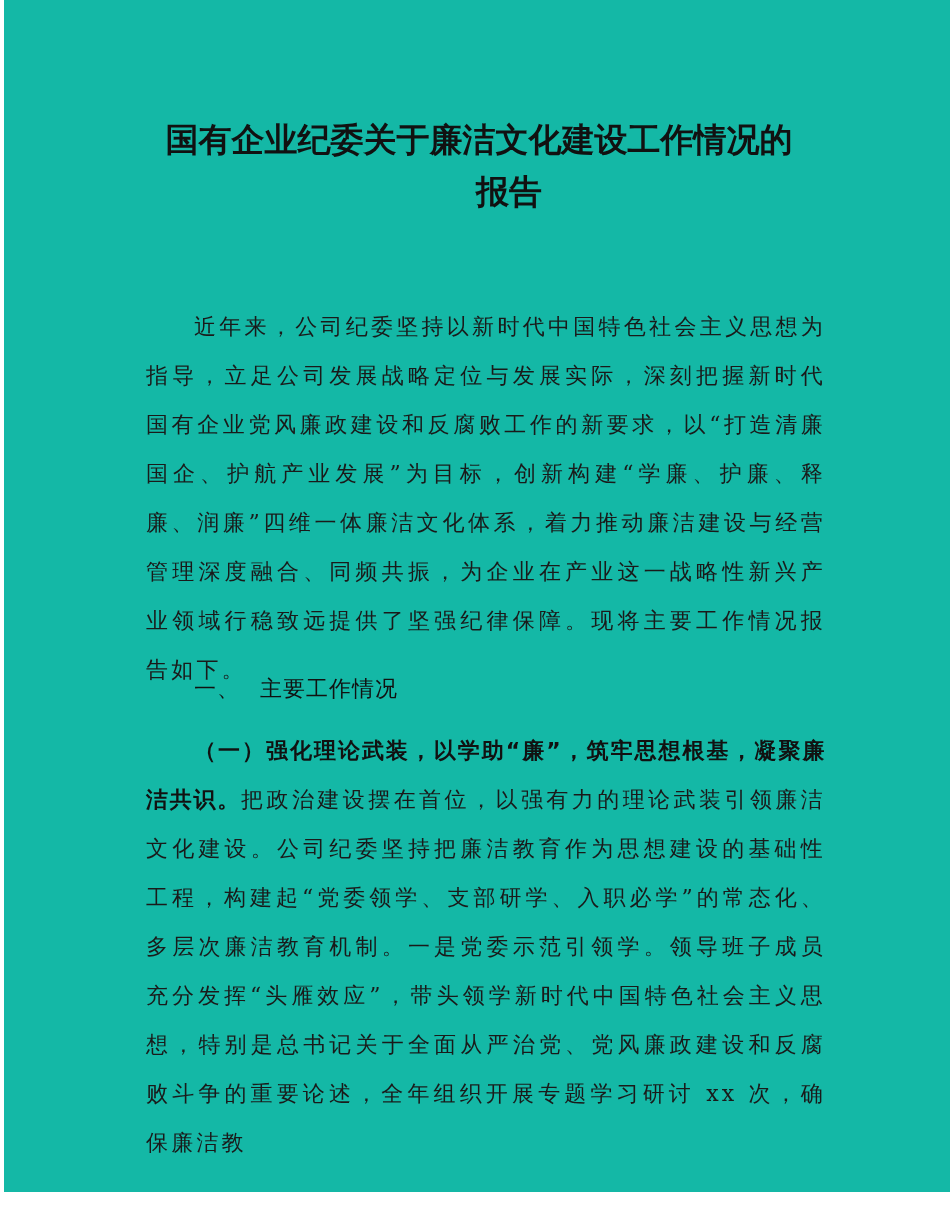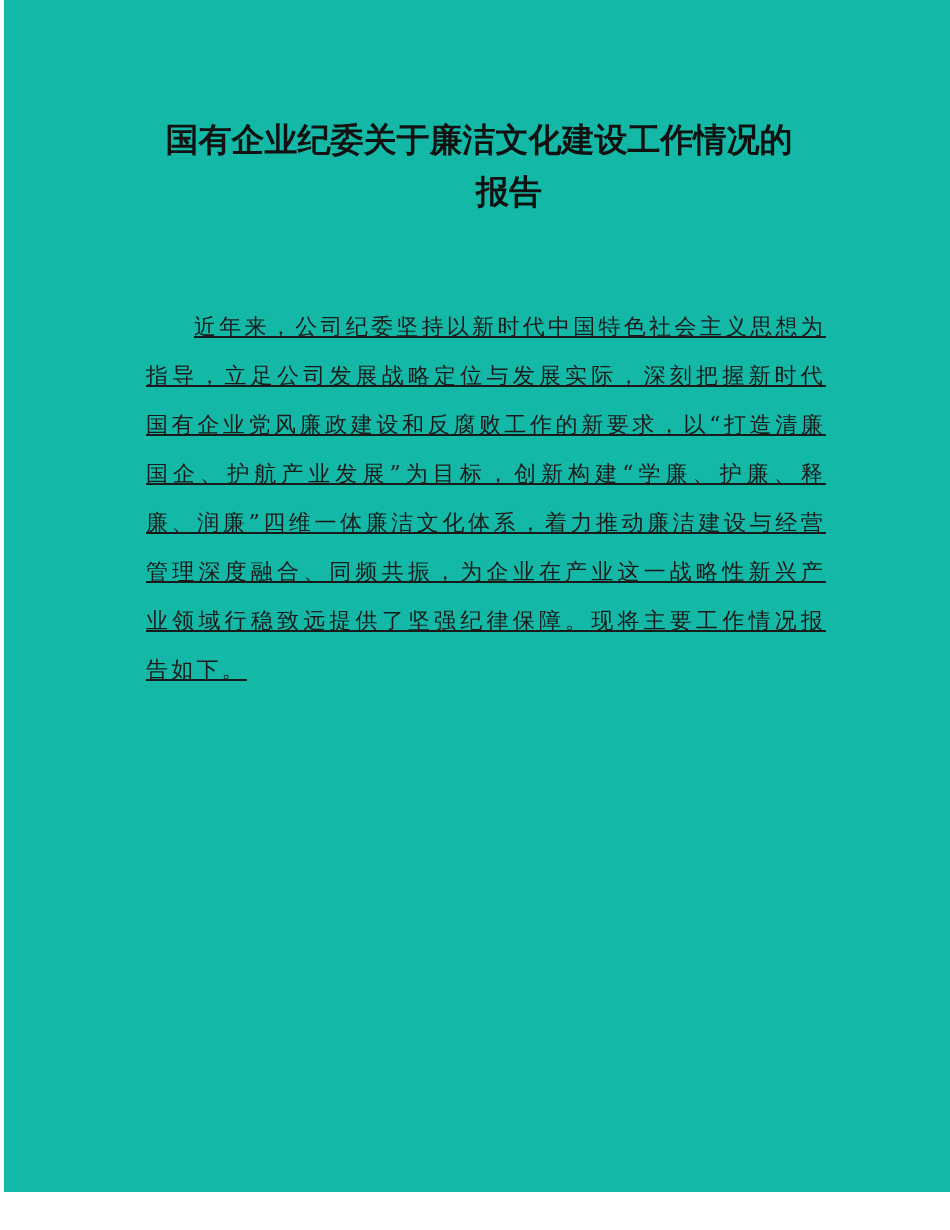--- a/index.html
+++ b/index.html
@@ -15,33 +15,37 @@
     }
     .title.l1 { top: 118px; }
     .title.l2 { top: 170px; padding-left: 30px; }
     .body {
       position: absolute; left: 142px; width: 680px;
       font-family: "DejaVu Serif", serif; font-size: 22px;
       line-height: 49px; color: #1a1a1a; letter-spacing: 3.2px;
       text-align: justify; text-align-last: left;
     }
     .p1 { top: 302px; }
-    .indent { text-indent: 48px; text-decoration: underline; }
+    .indent { text-indent: 48px; }
     .heading1 {
       position: absolute; left: 190px; top: 664px;
       font-family: "DejaVu Sans", sans-serif; font-size: 22px; color: #111;
       line-height: 49px; letter-spacing: 1px;
     }
     .heading1 .num { margin-right: 20px; }
     .p2 { top: 726px; }
     .bold { font-family: "DejaVu Sans", sans-serif; font-weight: bold; letter-spacing: 1.5px; color: #111; }
   </style>
 </head>
 <body>
 
 <div class="page">
   <div class="title l1">国有企业纪委关于廉洁文化建设工作情况的</div>
   <div class="title l2">报告</div>
 
   <div class="body p1 indent">近年来，公司纪委坚持以新时代中国特色社会主义思想为指导，立足公司发展战略定位与发展实际，深刻把握新时代国有企业党风廉政建设和反腐败工作的新要求，以“打造清廉国企、护航产业发展”为目标，创新构建“学廉、护廉、释廉、润廉”四维一体廉洁文化体系，着力推动廉洁建设与经营管理深度融合、同频共振，为企业在产业这一战略性新兴产业领域行稳致远提供了坚强纪律保障。现将主要工作情况报告如下。</div>
 
+  <div class="heading1">
+    <span class="num">一、</span><span>主要工作情况</span>
+  </div>
 
+  <div class="body p2 indent"><span class="bold">（一）强化理论武装，以学助“廉”，筑牢思想根基，凝聚廉洁共识。</span><span>把政治建设摆在首位，以强有力的理论武装引领廉洁文化建设。公司纪委坚持把廉洁教育作为思想建设的基础性工程，构建起“党委领学、支部研学、入职必学”的常态化、多层次廉洁教育机制。一是党委示范引领学。领导班子成员充分发挥“头雁效应”，带头领学新时代中国特色社会主义思想，特别是总书记关于全面从严治党、党风廉政建设和反腐败斗争的重要论述，全年组织开展专题学习研讨 xx 次，确保廉洁教</span></div>
 </div>
 
 </body></html>

